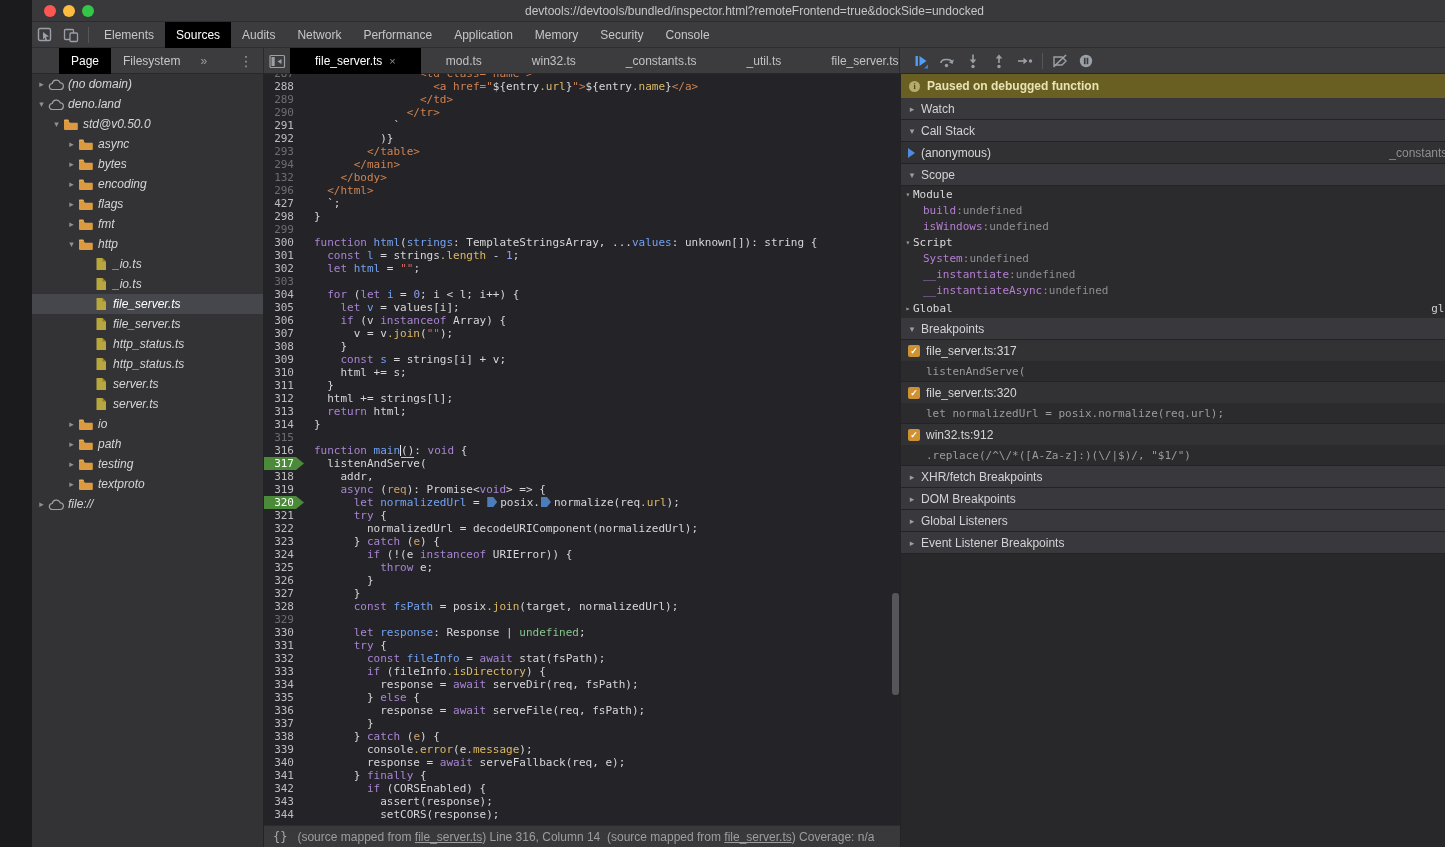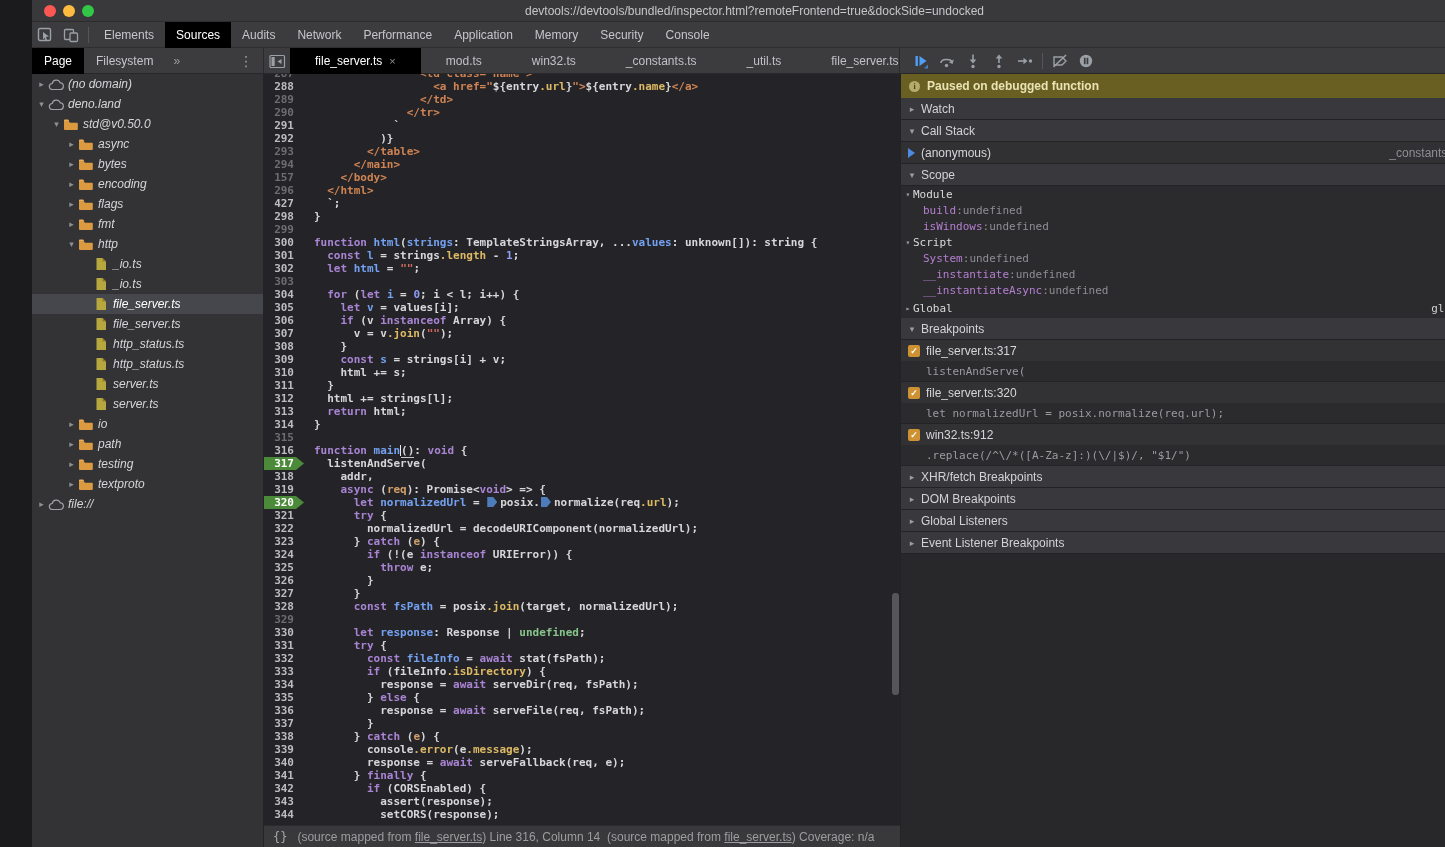--- a/index.html
+++ b/index.html
@@ -42,21 +42,21 @@
   .trow.selected{background:#45474c;}
   .trow .arrow{width:11px;text-align:center;color:#8f8f94;font-size:9px;flex:none;}
   .trow .ticon{width:17px;display:flex;align-items:center;justify-content:center;flex:none;}
   .trow .tlabel{margin-left:4px;color:#d6d6d9;font-style:italic;}
   .trow.selected .tlabel{color:#fff;}
   .trow .tlabel.it{font-style:italic;}
 
   
   .editor{position:absolute;left:232px;top:74px;width:636px;bottom:22px;background:#242428;overflow:hidden;}
   .code{margin-top:-7px;font-family:"DejaVu Sans Mono",monospace;font-size:11px;line-height:13px;}
-  .line{display:flex;height:13px;font-weight:bold;}
+  .line{display:flex;height:13px;}
   .gut{width:40px;flex:none;text-align:right;padding-right:10px;color:#6d6d72;}
   .gut.bright{color:#bdbdc1;}
   .gut.bpbadge{background:#4a8a38;color:#fff;clip-path:polygon(0 0,32px 0,40px 50%,32px 100%,0 100%);}
   .ct{white-space:pre;padding-left:10px;color:#d7d7d9;}
   .tk-k{color:#a984d4;} .tk-d{color:#73a1f0;} .tk-p{color:#ddb964;} .tk-s{color:#cf6a60;}
   .tk-n{color:#8f9df2;} .tk-a{color:#87c58a;} .tk-t{color:#cf8352;} .tk-o{color:#d2a068;}
   .tk-w{color:#d7d7d9;} .tk-u{color:#d7d7d9;border-bottom:1px solid #c8c8cc;}
   .cursor{display:inline-block;width:1px;height:11px;background:#eaeaea;vertical-align:-2px;}
   .bpmark{display:inline-block;width:10px;height:10px;background:#4d7cba;vertical-align:-1px;
           clip-path:polygon(0 0,60% 0,100% 50%,60% 100%,0 100%);margin:0 3px 0 1px;}
@@ -129,21 +129,21 @@
         <span class="mtab">Application</span>
         <span class="mtab">Memory</span>
         <span class="mtab">Security</span>
         <span class="mtab">Console</span>
       </span>
     <span class="kebab">⋮</span>
   </div>
 
   <div class="subrow">
     <div class="nav-head">
-      <span id="nav-tabs" style="display:flex;">
+      <span id="nav-tabs" style="display:flex;padding-left:27px;">
           <span class="stab active">Page</span>
           <span class="stab">Filesystem</span>
         </span>
       <span class="chev">»</span>
       <span class="kebab">⋮</span>
     </div>
     <div class="ed-head">
       <span class="tb-icon" id="icon-collapse-left">
           <svg width="17" height="15">
             <rect x="1" y="1.5" width="14.5" height="12" rx="1" fill="none" stroke="#9aa0a6" stroke-width="1.2"></rect>
@@ -472,21 +472,21 @@
         </div>
         <div class="line">
           <span class="gut">293</span>
           <span class="ct">        <span class="tk-t">&lt;/table&gt;</span></span>
         </div>
         <div class="line">
           <span class="gut">294</span>
           <span class="ct">      <span class="tk-t">&lt;/main&gt;</span></span>
         </div>
         <div class="line">
-          <span class="gut">157</span>
+          <span class="gut">132</span>
           <span class="ct">    <span class="tk-t">&lt;/body&gt;</span></span>
         </div>
         <div class="line">
           <span class="gut">296</span>
           <span class="ct">  <span class="tk-t">&lt;/html&gt;</span></span>
         </div>
         <div class="line">
           <span class="gut bright">427</span>
           <span class="ct">  <span class="tk-w">`;</span></span>
         </div>

